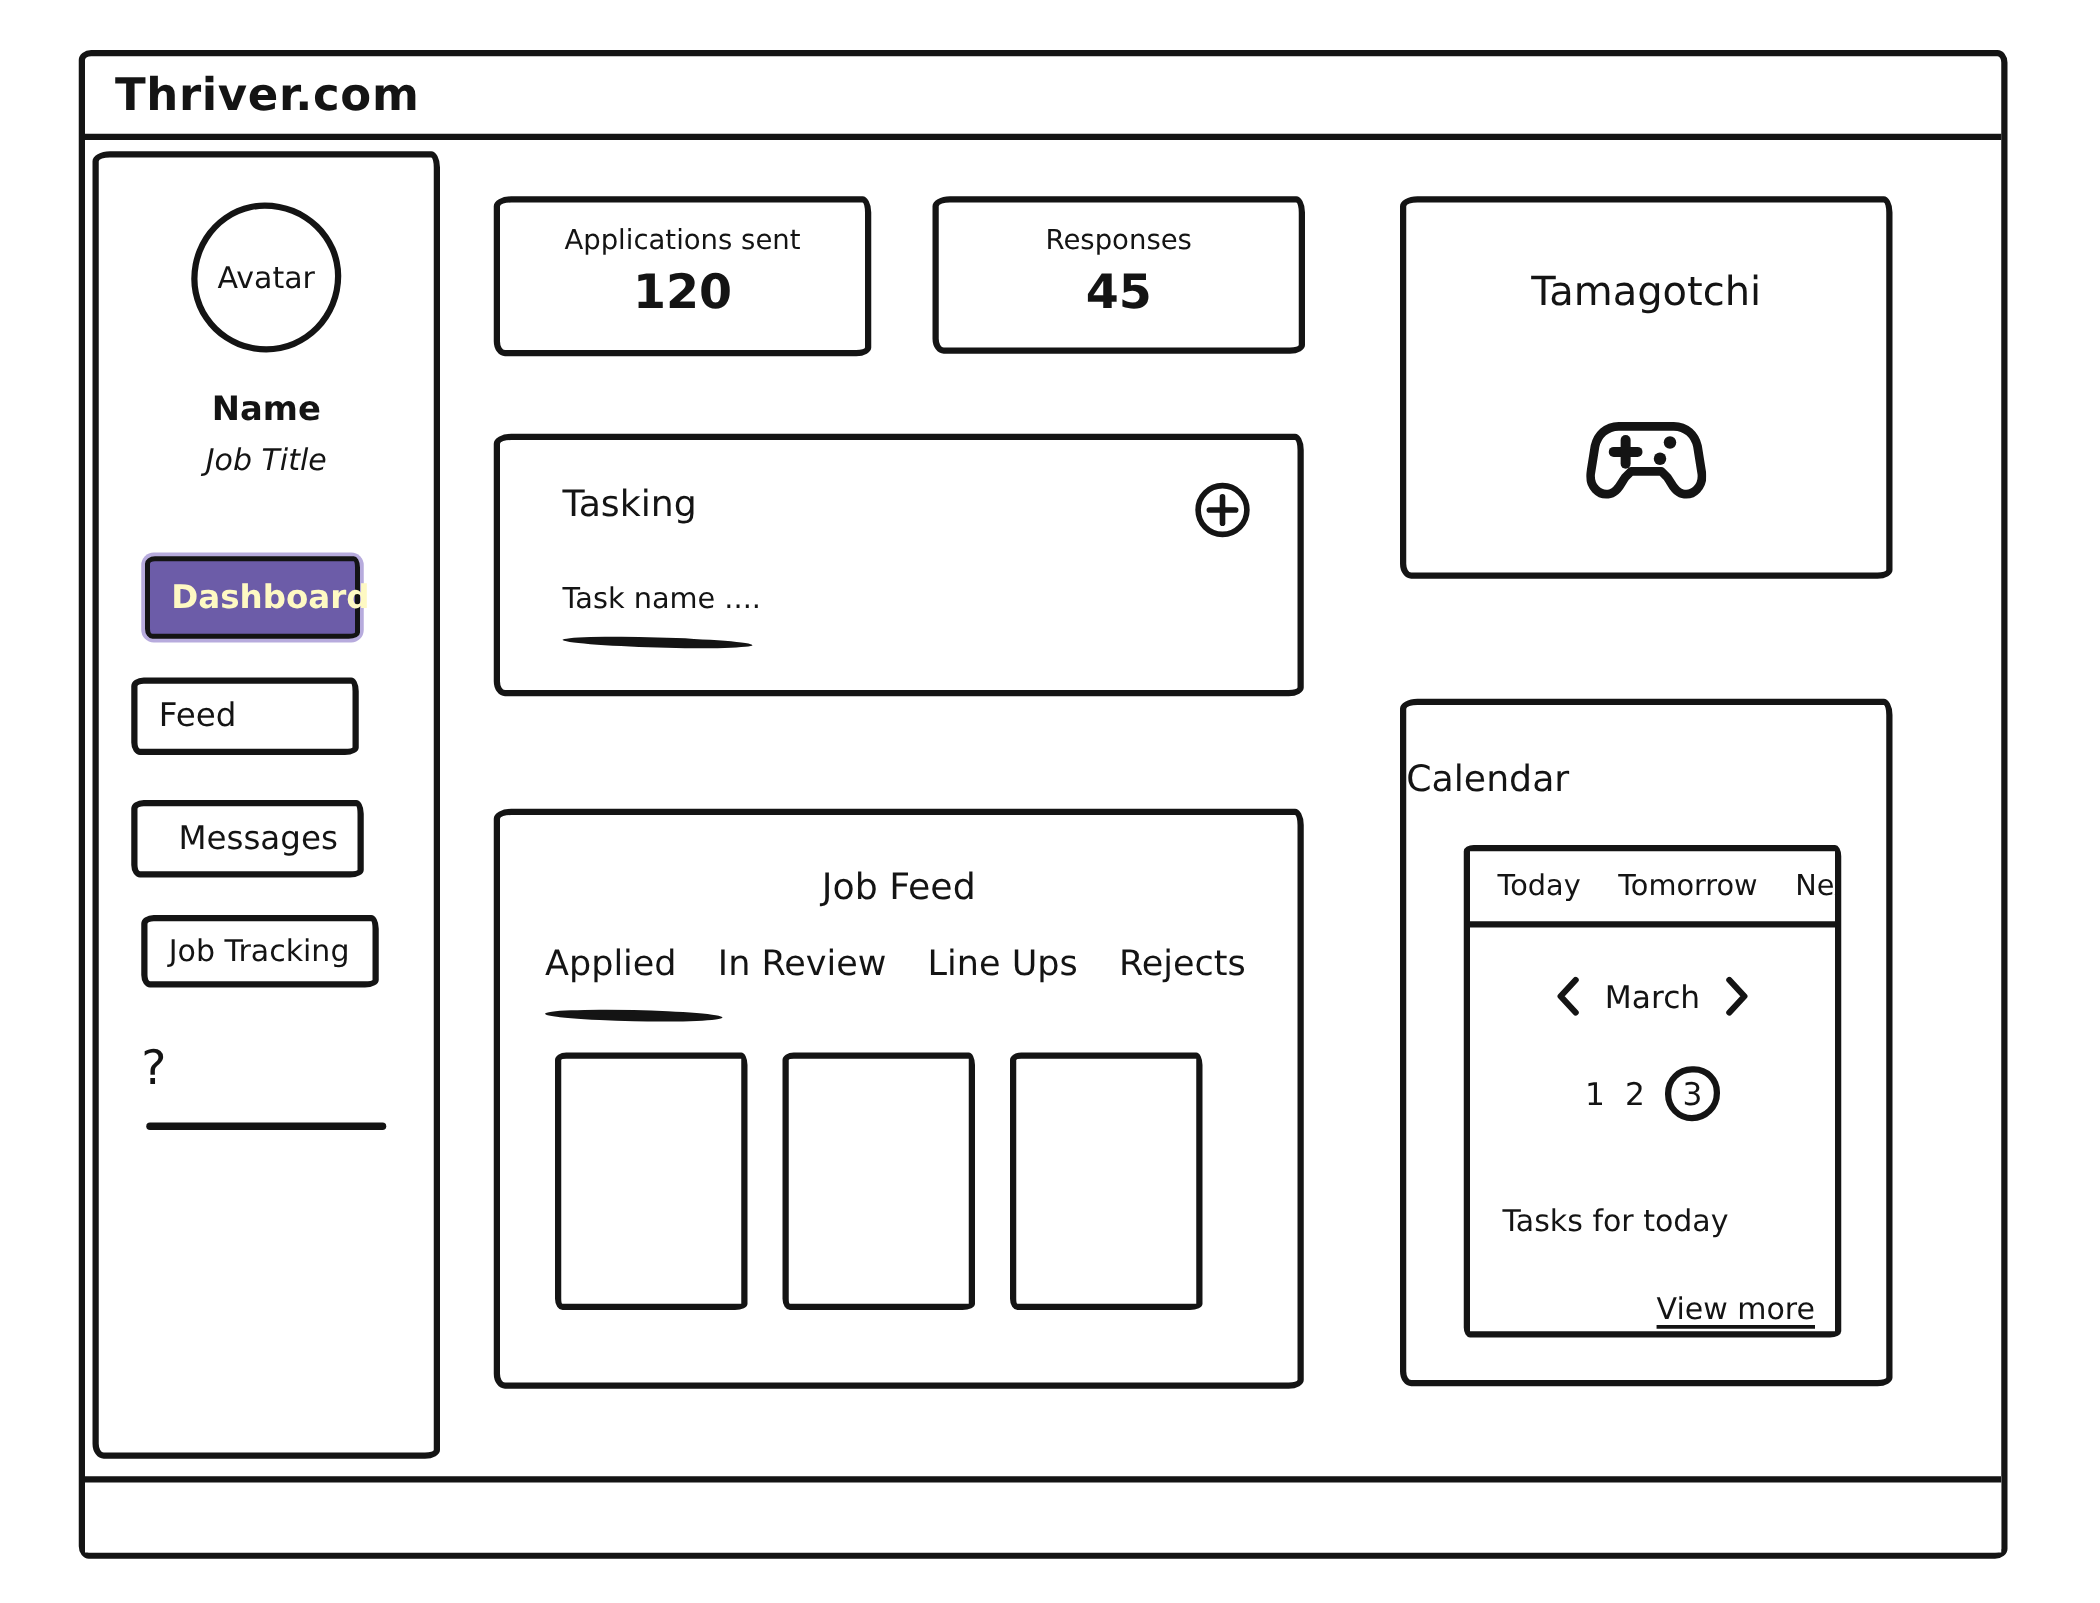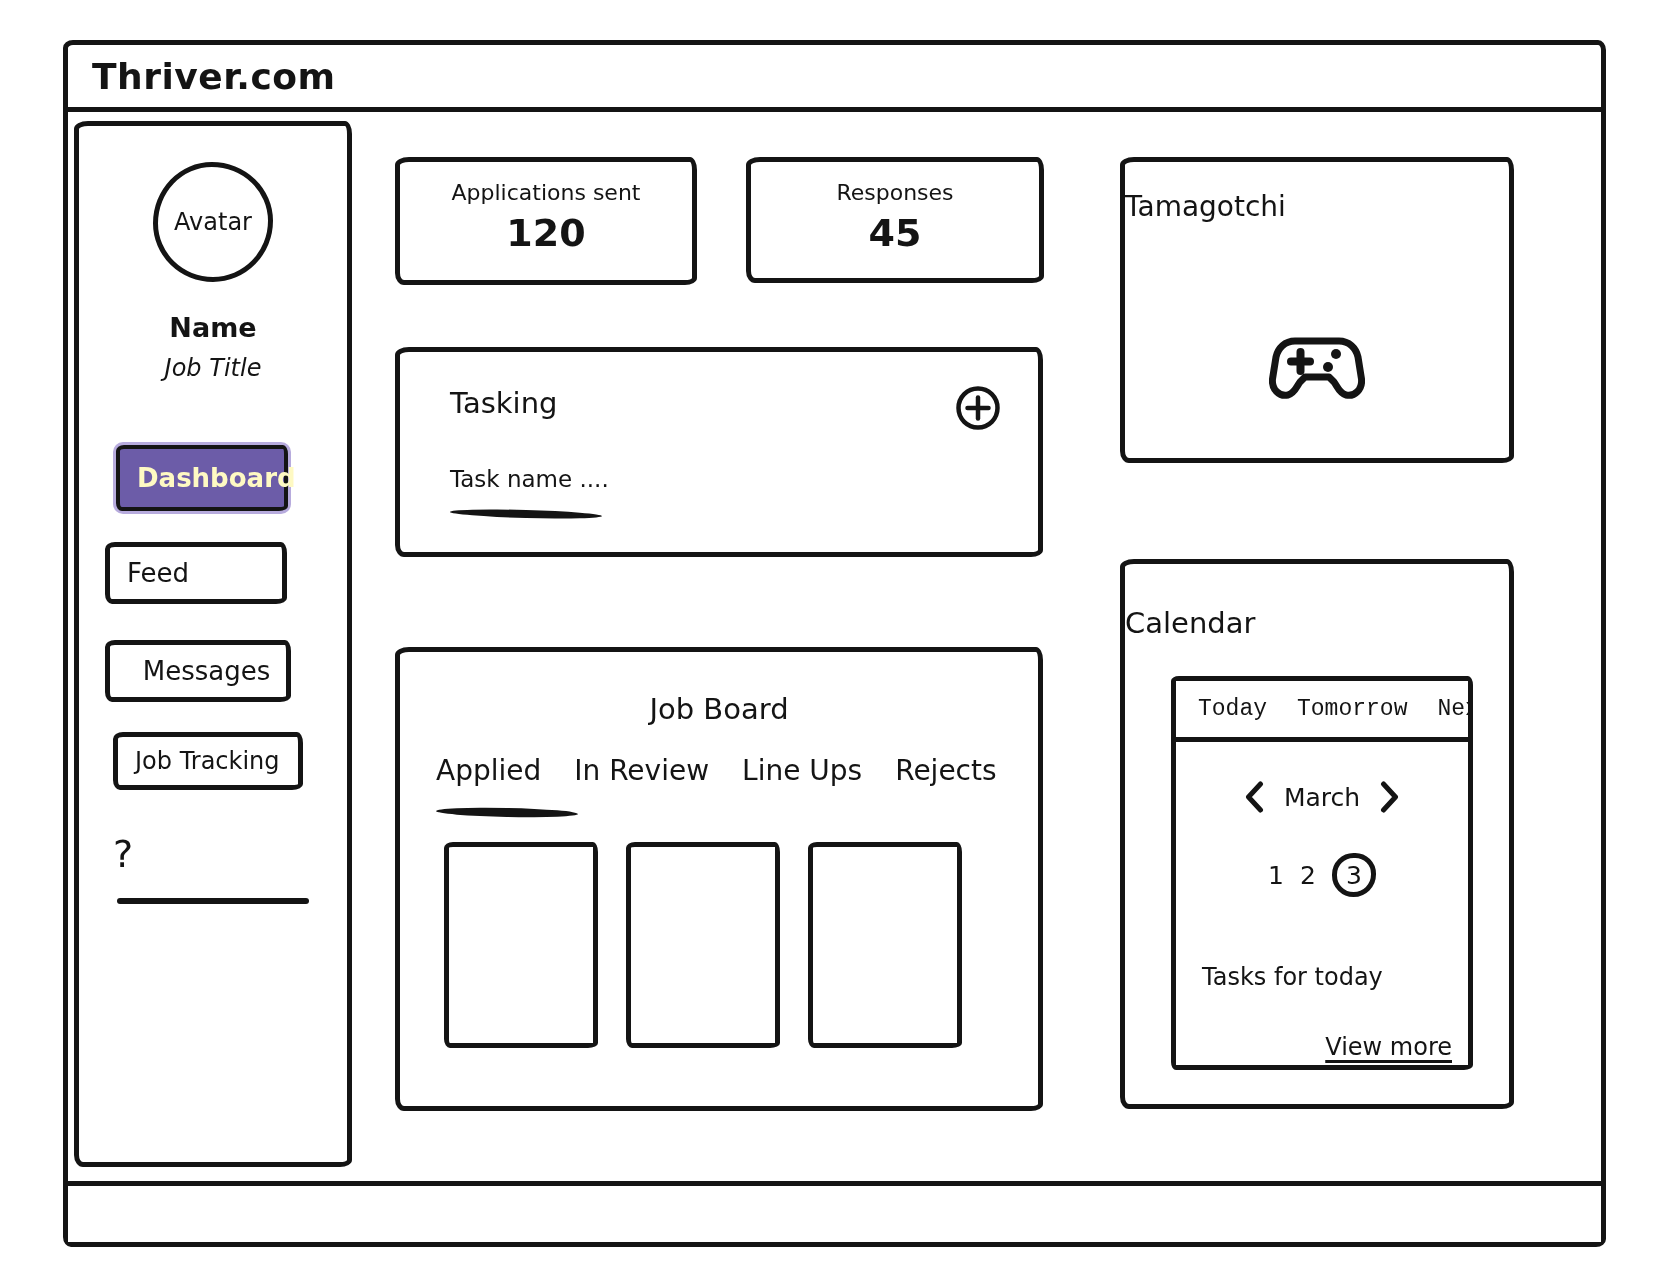--- a/index.html
+++ b/index.html
@@ -32,21 +32,21 @@
   .nav-track{left:34px;top:606px;width:190px;height:58px;font-size:24px;}
   .help-q{position:absolute;left:34px;top:706px;font-size:38px;font-weight:500;cursor:pointer;}
   .help-line{position:absolute;left:38px;top:772px;width:192px;height:6px;background:#141414;border-radius:3px;}
   
   .card{position:absolute;box-sizing:border-box;}
   .stat1{left:327px;top:112px;width:302px;height:128px;}
   .stat2{left:678px;top:112px;width:298px;height:126px;}
   .stat-label{text-align:center;margin-top:18px;font-size:22px;font-weight:500;}
   .stat-value{text-align:center;margin-top:6px;font-size:38px;font-weight:600;}
   .tama{left:1052px;top:112px;width:394px;height:306px;}
-  .tama-title{text-align:left;margin-top:28px;font-size:28px;font-weight:500;}
+  .tama-title{text-align:center;margin-top:52px;font-size:32px;font-weight:500;}
   .tama-icon{position:absolute;left:50%;transform:translateX(-50%);top:172px;cursor:pointer;}
   .tasking{left:327px;top:302px;width:648px;height:210px;}
   .tasking-title{position:absolute;left:50px;top:34px;font-size:29px;font-weight:500;}
   .plus-icon{position:absolute;right:36px;top:32px;cursor:pointer;}
   .task-name{position:absolute;left:50px;top:114px;font-size:23px;cursor:pointer;}
   .stroke{position:absolute;background:#141414;border-radius:50%;}
   .task-stroke{left:50px;top:158px;width:152px;height:8px;transform:rotate(1.6deg);}
   
   .jobboard{left:327px;top:602px;width:648px;height:464px;overflow:hidden;}
   .jb-title{text-align:center;margin-top:40px;font-size:29px;font-weight:500;}
@@ -55,21 +55,21 @@
   .jb-underline{left:36px;top:156px;width:142px;height:9px;transform:rotate(1.2deg);}
   .jb-cards{position:absolute;left:44px;top:190px;display:flex;gap:28px;}
   .jb-card{width:144px;height:196px;border:5px solid #141414;background:#fff;
     border-radius:9px 5px 10px 6px / 6px 10px 5px 9px;cursor:pointer;}
   
   .calendar{left:1052px;top:514px;width:394px;height:550px;}
   .cal-title{margin-top:42px;font-size:29px;font-weight:500;}
   .cal-inner{position:absolute;left:46px;top:112px;width:302px;height:394px;border:5px solid #141414;
     border-radius:8px 5px 9px 5px / 5px 9px 5px 8px;box-sizing:border-box;background:#fff;}
   .cal-tabs{height:56px;border-bottom:5px solid #141414;display:flex;align-items:center;
-    padding-left:22px;gap:30px;font-size:23px;white-space:nowrap;overflow:hidden;font-family:Liberation Mono, monospace;}
+    padding-left:22px;gap:30px;font-size:23px;white-space:nowrap;overflow:hidden;}
   .cal-tab{cursor:pointer;}
   .cal-month{position:absolute;left:0;right:0;top:100px;display:flex;align-items:center;justify-content:center;gap:20px;}
   .cal-month-name{font-size:25px;font-weight:500;}
   .chev{cursor:pointer;display:flex;}
   .cal-days{position:absolute;left:0;right:0;top:172px;display:flex;align-items:center;justify-content:center;gap:16px;font-size:25px;}
   .day{cursor:pointer;}
   .day-circle{width:44px;height:44px;border:5px solid #141414;border-radius:50% 48% 52% 50%;
     display:flex;align-items:center;justify-content:center;box-sizing:border-box;}
   .cal-tasks{position:absolute;left:26px;top:282px;font-size:24px;}
   .cal-more{position:absolute;right:16px;top:352px;font-size:24px;font-weight:500;cursor:pointer;
@@ -141,21 +141,21 @@
         <circle cx="24" cy="24" r="19.5" fill="none" stroke="#141414" stroke-width="4.5"></circle>
         <line x1="24" y1="13.5" x2="24" y2="34.5" stroke="#141414" stroke-width="4.5" stroke-linecap="round"></line>
         <line x1="13.5" y1="24" x2="34.5" y2="24" stroke="#141414" stroke-width="4.5" stroke-linecap="round"></line>
       </svg>
     </div>
     <div class="task-name">Task name ....</div>
     <div class="stroke task-stroke"></div>
   </div>
 
   <div class="card sketch jobboard">
-    <div class="jb-title">Job Board</div>
+    <div class="jb-title">Job Feed</div>
     <div class="jb-tabs">
       <span class="jb-tab">Applied</span>
       <span class="jb-tab">In Review</span>
       <span class="jb-tab">Line Ups</span>
       <span class="jb-tab">Rejects</span>
     </div>
     <div class="stroke jb-underline"></div>
     <div class="jb-cards">
       <div class="jb-card"></div>
       <div class="jb-card"></div>

